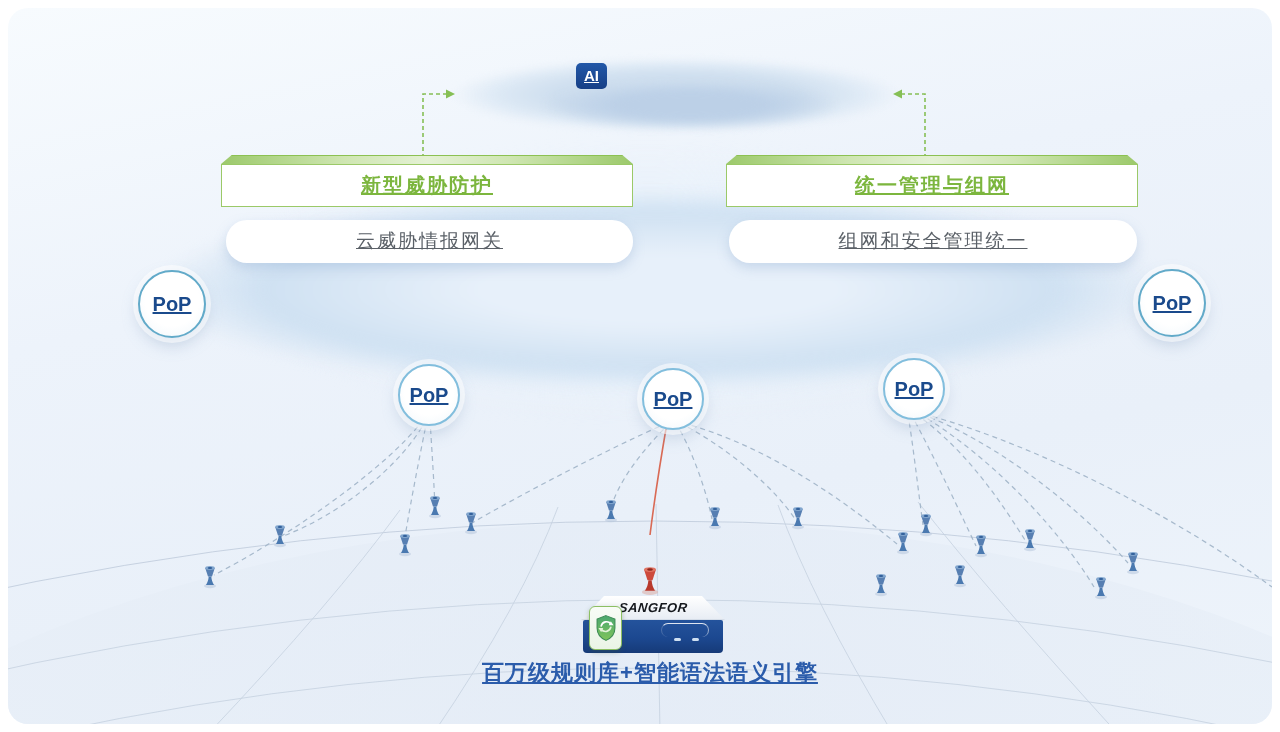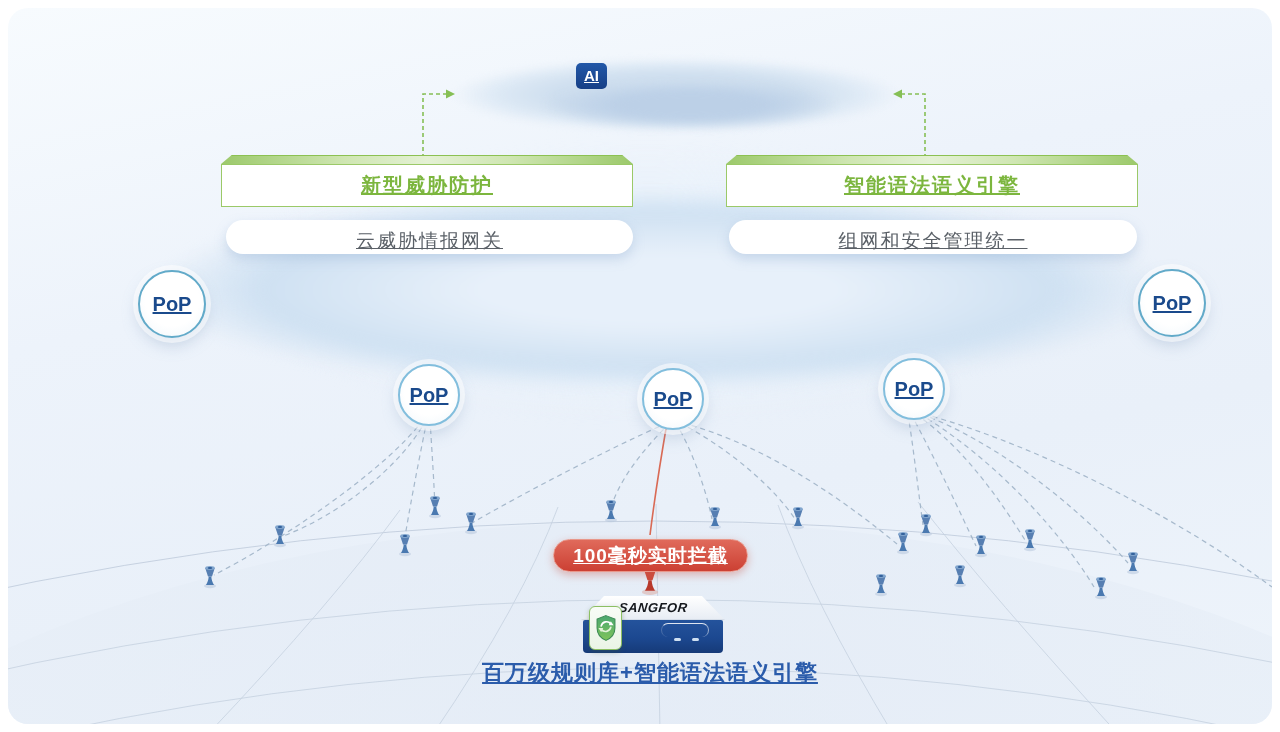--- a/index.html
+++ b/index.html
@@ -23,21 +23,21 @@
     border-radius:5px;color:#fff;font-weight:bold;font-size:15px;text-align:center;line-height:26px;}
   .ai-title{left:614px;top:53px;font-size:24px;font-weight:bold;color:var(--blue);letter-spacing:1px;}
   
   .lid{height:9px;clip-path:polygon(0 100%,2.6% 0,97.4% 0,100% 100%);
     background:linear-gradient(90deg,#9cc96b 0%,#cfe6b2 30%,#e4f1d4 50%,#cfe6b2 70%,#9cc96b 100%);
     border-top:1px solid #8cc152;}
   .lid.l{left:213px;top:147px;width:412px;} .lid.r{left:718px;top:147px;width:412px;}
   .sec-box{height:43px;background:#ffffff;border:1.5px solid #9bc968;
     color:var(--green-text);font-size:20px;font-weight:bold;text-align:center;line-height:40px;letter-spacing:2px;}
   .sec-box.l{left:213px;top:156px;width:412px;} .sec-box.r{left:718px;top:156px;width:412px;}
-  .pill{height:34px;border-radius:21px;background:#ffffff;box-shadow:0 5px 12px rgba(140,170,205,.35);
+  .pill{height:43px;border-radius:21px;background:#ffffff;box-shadow:0 5px 12px rgba(140,170,205,.35);
     color:var(--pill-text);font-size:19px;text-align:center;line-height:42px;letter-spacing:2px;}
   .pill.l{left:218px;width:407px;} .pill.r{left:721px;width:408px;}
   .row1{top:212px;} .row2{top:277px;}
   
   .pop{border-radius:50%;background:radial-gradient(circle at 50% 42%,#ffffff 55%,#eff6fb 100%);
     display:flex;align-items:center;justify-content:center;font-weight:bold;color:var(--pop-blue);
     box-shadow:0 0 0 5px rgba(255,255,255,.55),0 7px 16px rgba(120,150,185,.35);}
   .pop.big{width:68px;height:68px;border:2px solid #62aac9;font-size:20px;}
   .pop.mid{width:62px;height:62px;border:2px solid #82bedd;font-size:20px;}
   .pop.p-left-big{left:130px;top:262px;} .pop.p-right-big{left:1130px;top:261px;}
@@ -175,32 +175,31 @@
       <ellipse cx="0" cy="-18" rx="4.8" ry="1.9" fill="#e07463"></ellipse>
       <ellipse cx="0" cy="-18" rx="2.3" ry="0.95" fill="#8f271c"></ellipse>
     </g>
   </svg>
 
   <div class="abs ai-badge z3">AI</div>
 
   <div class="abs lid l z3"></div>
   <div class="abs lid r z3"></div>
   <div class="abs sec-box l z3">新型威胁防护</div>
-  <div class="abs sec-box r z3">智能语法语义引擎</div>
+  <div class="abs sec-box r z3">统一管理与组网</div>
 
   <div class="abs pill l row1 z3">云威胁情报网关</div>
   <div class="abs pill r row1 z3">组网和安全管理统一</div>
 
   <div class="abs pop big p-left-big z3">PoP</div>
   <div class="abs pop big p-right-big z3">PoP</div>
   <div class="abs pop mid p-mid-left z3">PoP</div>
   <div class="abs pop mid p-mid-center z3">PoP</div>
   <div class="abs pop mid p-mid-right z3">PoP</div>
 
-  <div class="abs alert z3">100毫秒实时拦截</div>
 
   <div class="abs device z3">
     <div class="device-top">
       <span class="device-brand">SANGFOR</span>
     </div>
     <div class="device-front">
       <div class="device-slot"></div>
       <div class="device-led led1"></div>
       <div class="device-led led2"></div>
     </div>

